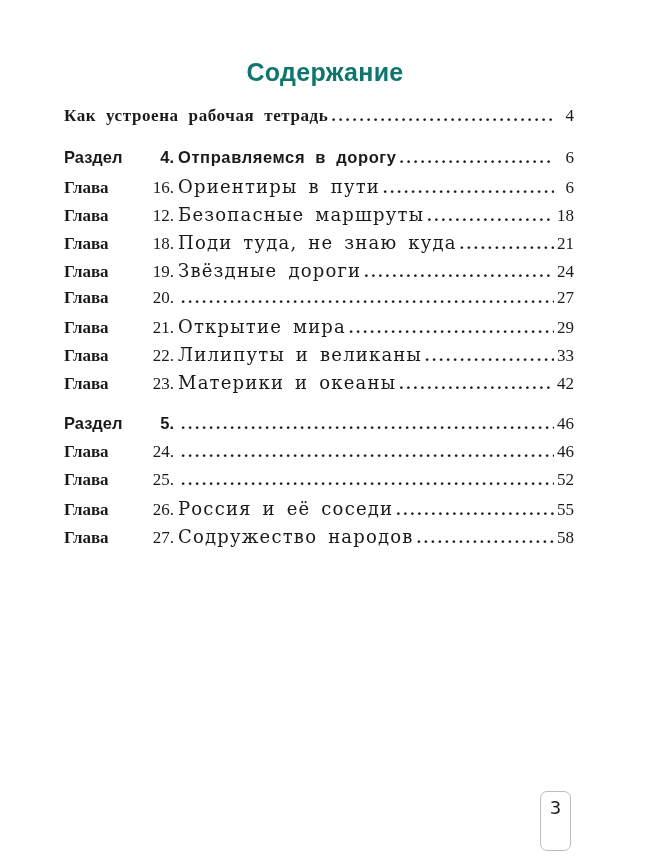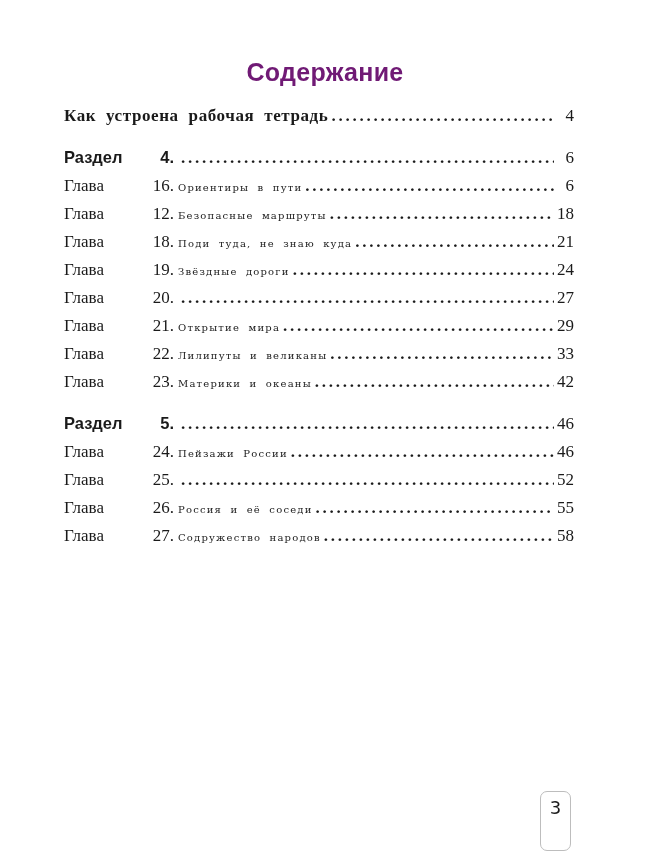--- a/index.html
+++ b/index.html
@@ -3,30 +3,30 @@
 <meta charset="utf-8">
 <style>
   html, body { margin: 0; padding: 0; }
   body {
     width: 650px; height: 856px; background: #ffffff; position: relative;
     overflow: hidden; color: #1a1a1a;
   }
   .title {
     position: absolute; top: 58px; left: 0; width: 650px; text-align: center;
     font-family: "Liberation Sans", sans-serif; font-weight: bold; font-size: 25px;
-    color: #701a75; letter-spacing: 0.3px;
+    color: #0f766e; letter-spacing: 0.3px;
   }
   .toc { position: absolute; left: 64px; width: 510px; top: 100px; }
   .row {
     position: absolute; left: 0; width: 510px; height: 26px;
     display: flex; align-items: baseline; font-size: 17px; white-space: nowrap;
   }
-  .row .label { font-family: "Liberation Serif", serif; font-weight: normal; width: 60px; flex: none; }
+  .row .label { font-family: "Liberation Serif", serif; font-weight: bold; width: 60px; flex: none; }
   .row .num { font-family: "Liberation Serif", serif; font-weight: normal; width: 50px; text-align: right; flex: none; padding-right: 4px; }
-  .row .text { font-family: "DejaVu Serif", serif; font-size: 10px; letter-spacing: 1.2px; flex: none; word-spacing: 4px; }
+  .row .text { font-family: "DejaVu Serif", serif; font-size: 18px; letter-spacing: 1.2px; flex: none; word-spacing: 4px; }
   .row .dots {
     flex: 1 1 auto; overflow: hidden; font-family: "Liberation Serif", serif;
     font-weight: bold; letter-spacing: 3.6px; padding-left: 3px; color: #1a1a1a;
   }
   .row .dots::before { content: ". . . . . . . . . . . . . . . . . . . . . . . . . . . . . . . . . . . . . . . . . . . . . . . . . . . . . . . . . . . . . . . . . ."; letter-spacing: 0; word-spacing: -1.5px; }
   .row .page { font-family: "Liberation Serif", serif; font-size: 17px; flex: none; min-width: 20px; text-align: right; }
   .row.section .label, .row.section .num, .row.section .text {
     font-family: "Liberation Sans", sans-serif; font-weight: bold; font-size: 16.5px;
   }
   .row.section .label { width: 62px; }
@@ -52,20 +52,21 @@
 
   <div class="row intro" style="top:6px">
     <span class="text">Как устроена рабочая тетрадь</span>
     <span class="dots"></span>
     <span class="page">4</span>
   </div>
 
   <div class="row section" style="top:48px">
     <span class="label">Раздел</span>
     <span class="num">4.</span>
+    <span class="text">Отправляемся в дорогу</span>
     <span class="dots"></span>
     <span class="page">6</span>
   </div>
 
   <div class="row" style="top:76px">
     <span class="label">Глава</span>
     <span class="num">16.</span>
     <span class="text">Ориентиры в пути</span>
     <span class="dots"></span>
     <span class="page">6</span>
@@ -129,21 +130,20 @@
   <div class="row section" style="top:314px">
     <span class="label">Раздел</span>
     <span class="num">5.</span>
     <span class="dots"></span>
     <span class="page">46</span>
   </div>
 
   <div class="row" style="top:342px">
     <span class="label">Глава</span>
     <span class="num">24.</span>
-    <span class="text">Пейзажи России</span>
     <span class="dots"></span>
     <span class="page">46</span>
   </div>
 
   <div class="row" style="top:370px">
     <span class="label">Глава</span>
     <span class="num">25.</span>
     <span class="dots"></span>
     <span class="page">52</span>
   </div>

